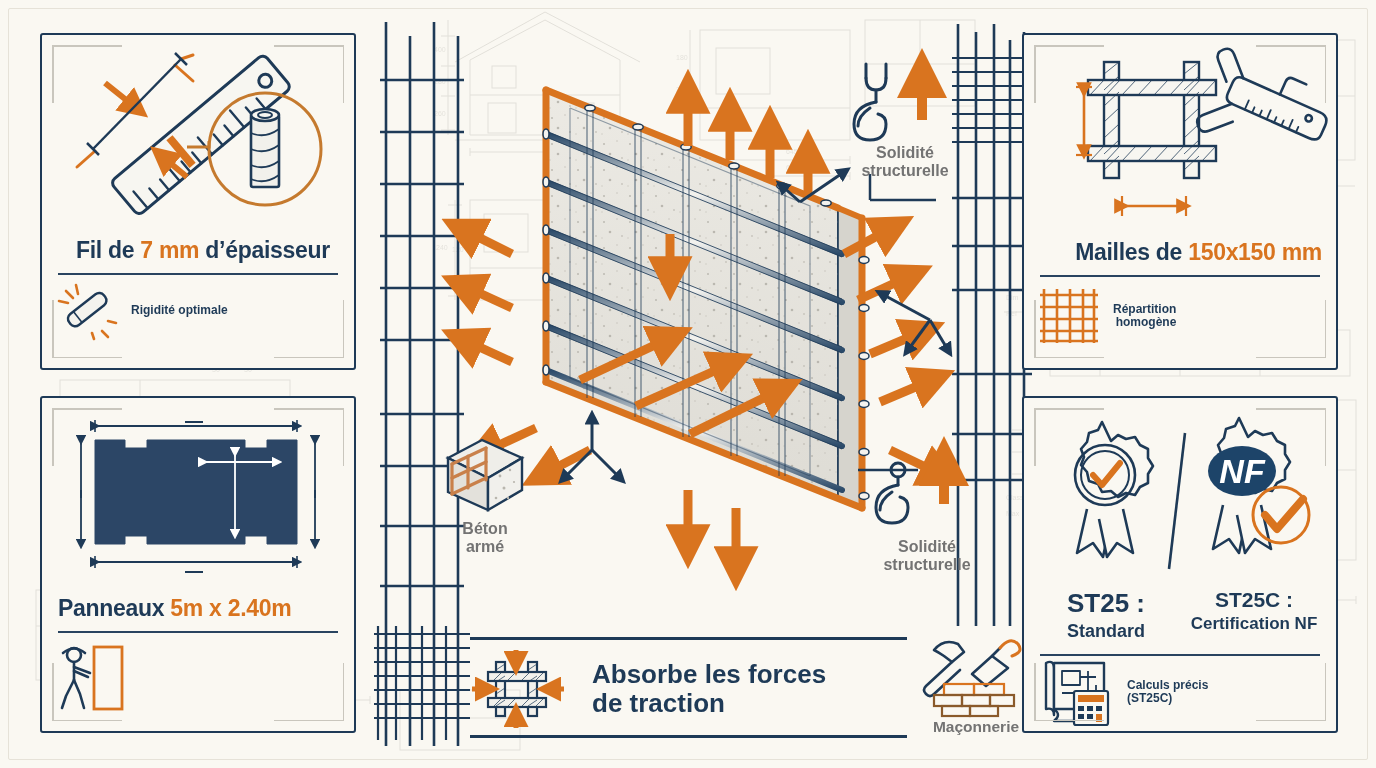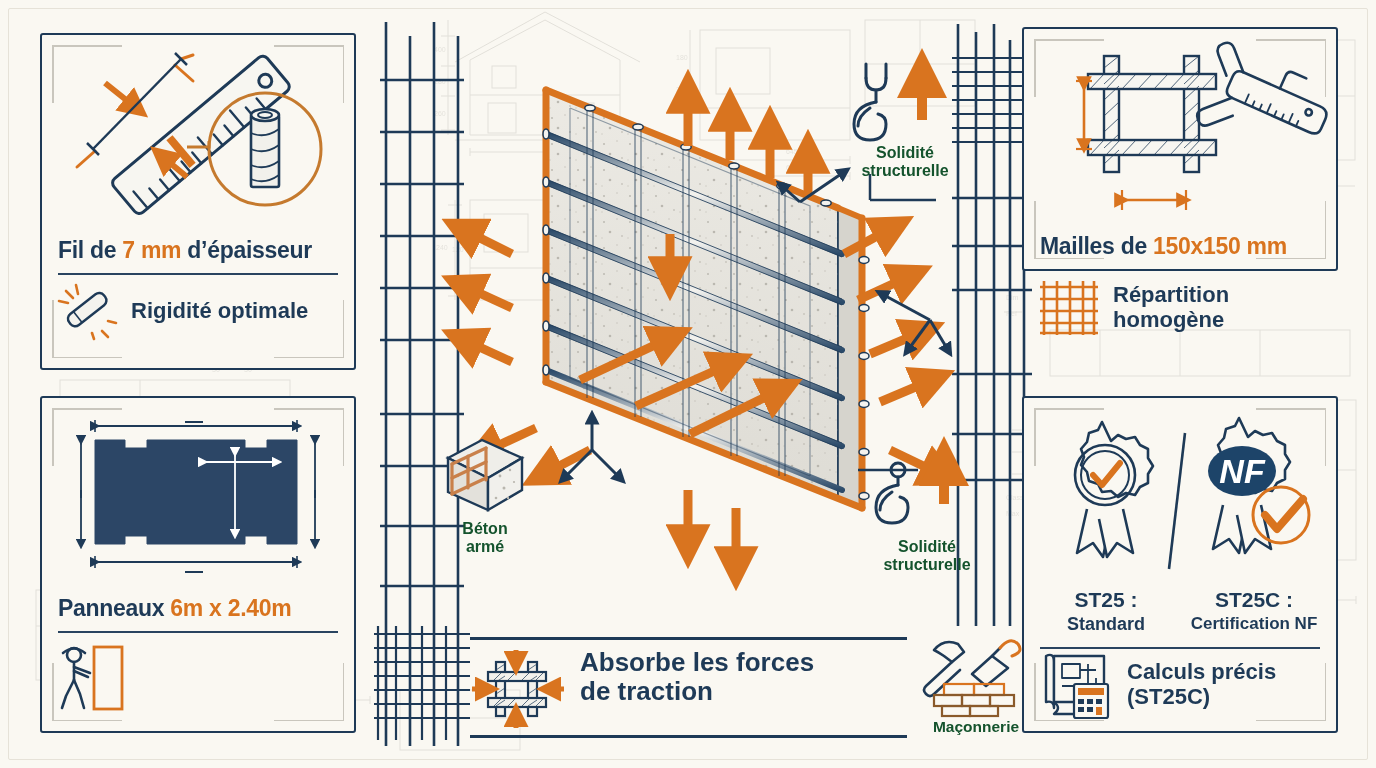--- a/index.html
+++ b/index.html
@@ -41,33 +41,33 @@
   .brk-br2{right:0;bottom:0;width:1.5px;height:58px;background:#c9c6bd;}
 
   .card-art{position:relative;flex:0 0 auto;display:flex;align-items:center;justify-content:center;}
   .card-title{
     font-size:23px;font-weight:bold;letter-spacing:-.3px;
     color:#1e3a57;padding:0 14px;white-space:nowrap;
   }
   .hl{color:#d9741f;}
   .rule{height:2px;background:#1e3a57;margin:9px 16px 0 16px;opacity:.95;}
   .card-foot{display:flex;align-items:center;gap:13px;padding:8px 14px 0 14px;}
-  .foot-text{font-size:22px;font-weight:bold;line-height:1.12;color:#1e3a57;}
+  .foot-text{font-size:12px;font-weight:bold;line-height:1.12;color:#1e3a57;}
 
   
   .center-title{
     position:absolute;left:448px;top:590px;width:480px;
     text-align:center;font-size:33px;font-weight:bold;letter-spacing:-.6px;
     white-space:nowrap;
   }
   .center-rule{position:absolute;height:2.5px;background:#1e3a57;}
-  .center-foot{position:absolute;left:470px;top:648px;width:430px;display:flex;gap:14px;}
+  .center-foot{position:absolute;left:470px;top:648px;width:430px;display:flex;align-items:center;gap:26px;}
   .center-foot-text{font-size:26px;font-weight:bold;line-height:1.13;color:#1e3a57;}
 
-  .callout{position:absolute;text-align:center;font-size:16px;font-weight:bold;line-height:1.15;color:#14532d;}
+  .callout{position:absolute;text-align:center;font-size:16px;font-weight:bold;line-height:1.15;color:#737373;}
   .callout.small{font-size:15.5px;}
 
   svg{display:block;overflow:visible;}
   .nv{fill:none;stroke:#1e3a57;}
 </style>
 </head>
 <body>
 
 <div id="stage">
 
@@ -602,21 +602,21 @@
           <ellipse cx="212" cy="74" rx="7" ry="3" fill="none" stroke="#1e3a57" stroke-width="2"></ellipse>
           <g stroke="#1e3a57" stroke-width="1.8" fill="none">
             <path d="M198 92 q14 6 28 -4"></path>
             <path d="M198 108 q14 6 28 -4"></path>
             <path d="M198 124 q14 6 28 -4"></path>
             <path d="M198 138 q14 6 28 -4"></path>
           </g>
         </g>
       </svg>
     </div>
-    <div class="card-title" style="padding-left:16px;">
+    <div class="card-title" style="padding-left:34px;">
       <span>Fil de </span><span class="hl">7 mm</span><span> d’épaisseur</span>
     </div>
     <div class="rule"></div>
     <div class="card-foot">
       <svg width="62" height="56" viewBox="0 0 62 56">
         <g transform="rotate(-38 31 28)">
           <rect x="10" y="20" width="44" height="14" rx="6" fill="#f4f3ee" stroke="#1e3a57" stroke-width="2.4"></rect>
           <line x1="20" y1="20" x2="20" y2="34" stroke="#1e3a57" stroke-width="1.6"></line>
         </g>
         <g stroke="#d9741f" stroke-width="2.6" stroke-linecap="round">
@@ -680,40 +680,40 @@
         <g stroke="#1e3a57" stroke-width="2">
             <line x1="128" y1="166" x2="146" y2="166"></line>
           </g>
         <g stroke="#1e3a57" stroke-width="2">
             <line x1="24" y1="84" x2="24" y2="92"></line>
             <line x1="258" y1="84" x2="258" y2="92"></line>
           </g>
       </svg>
     </div>
     <div class="card-title" style="padding-left:16px;">
-      <span>Panneaux </span><span class="hl">6m x 2.40m</span>
+      <span>Panneaux </span><span class="hl">5m x 2.40m</span>
     </div>
     <div class="rule"></div>
     <div class="card-foot">
       <svg width="74" height="72" viewBox="0 0 74 72">
         <g class="nv" stroke-width="2.6" stroke-linecap="round" stroke-linejoin="round">
           <circle cx="18" cy="14" r="7"></circle>
           <path d="M7 12 q11 -9 22 0"></path>
           <path d="M18 21 v18"></path>
           <path d="M18 26 l16 6"></path>
           <path d="M18 30 l14 6"></path>
           <path d="M18 39 l-8 16 l-4 12"></path>
           <path d="M18 39 l6 14 l4 14"></path>
         </g>
         <rect x="38" y="6" width="28" height="62" fill="none" stroke="#d9741f" stroke-width="2.8"></rect>
       </svg>
     </div>
   </div>
 
-  <div class="card" style="left:1022px;top:27px;width:316px;height:244px;">
+  <div class="card" style="left:1022px;top:33px;width:316px;height:337px;text-align:right;">
     <div class="brackets">
         <i class="brk-tl"></i>
         <i class="brk-tl2"></i>
         <i class="brk-tr"></i>
         <i class="brk-tr2"></i>
         <i class="brk-bl"></i>
         <i class="brk-bl2"></i>
         <i class="brk-br"></i>
         <i class="brk-br2"></i>
       </div>
@@ -851,21 +851,21 @@
           <text x="209" y="60" text-anchor="middle" font-family="'Liberation Sans',sans-serif" font-size="34" font-weight="bold" font-style="italic" fill="#ffffff">NF</text>
           <path d="M190 82 l-10 44 l16 -10 l10 14 l8 -38" fill="#faf8f2" stroke="#1e3a57" stroke-width="2.6" stroke-linejoin="round"></path>
           <path d="M228 82 l10 44 l-16 -10 l-10 14 l-8 -38" fill="#faf8f2" stroke="#1e3a57" stroke-width="2.6" stroke-linejoin="round"></path>
           <circle cx="248" cy="92" r="28" fill="none" stroke="#d9741f" stroke-width="3"></circle>
           <path d="M232 92 l12 14 l26 -30" fill="none" stroke="#d9741f" stroke-width="8" stroke-linecap="round" stroke-linejoin="round"></path>
         </g>
       </svg>
     </div>
     <div style="display:flex;padding:0 8px;">
       <div style="flex:1;text-align:center;">
-        <div style="font-size:21px;font-weight:bold;">ST25 :</div>
+        <div style="font-size:26px;font-weight:bold;">ST25 :</div>
         <div style="font-size:18px;font-weight:bold;margin-top:2px;">Standard</div>
       </div>
       <div style="flex:1;text-align:center;">
         <div style="font-size:21px;font-weight:bold;">ST25C :</div>
         <div style="font-size:17px;font-weight:bold;margin-top:2px;white-space:nowrap;">Certification NF</div>
       </div>
     </div>
     <div class="rule" style="margin-top:12px;"></div>
     <div class="card-foot" style="padding-top:1px;">
       <svg width="76" height="70" viewBox="0 0 76 70">

